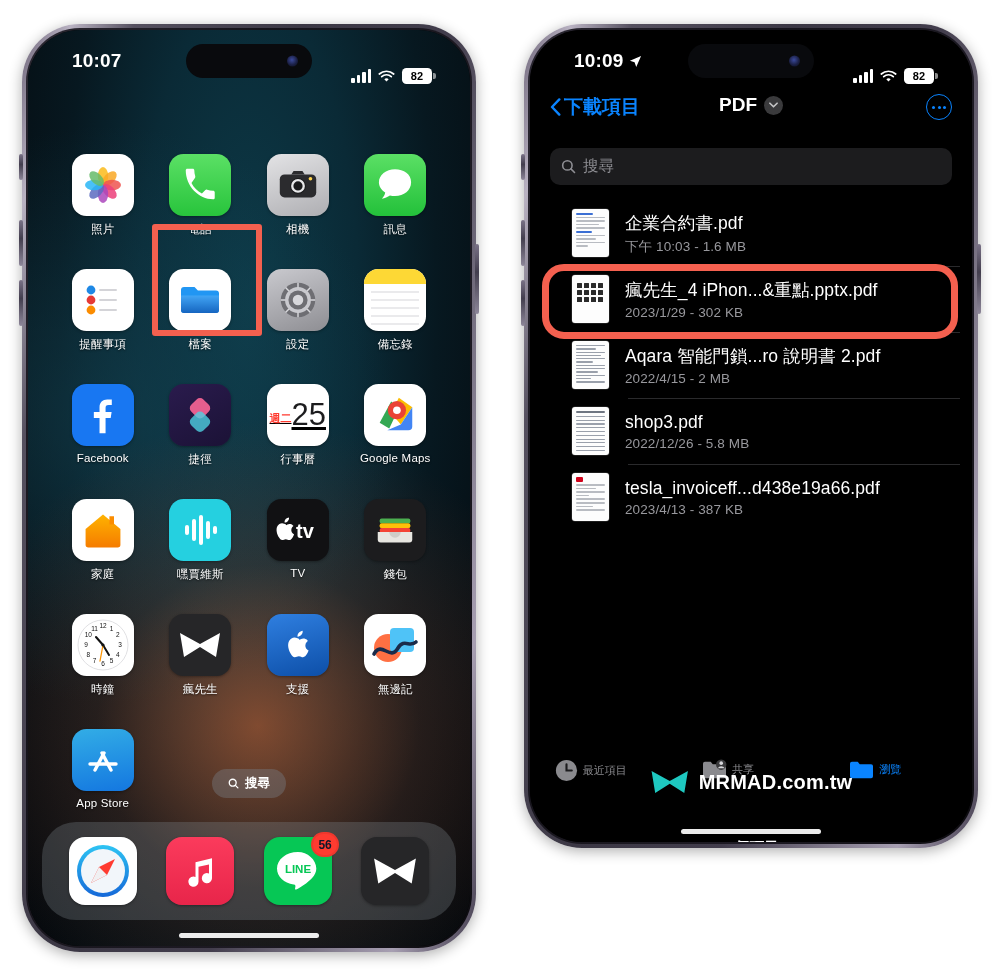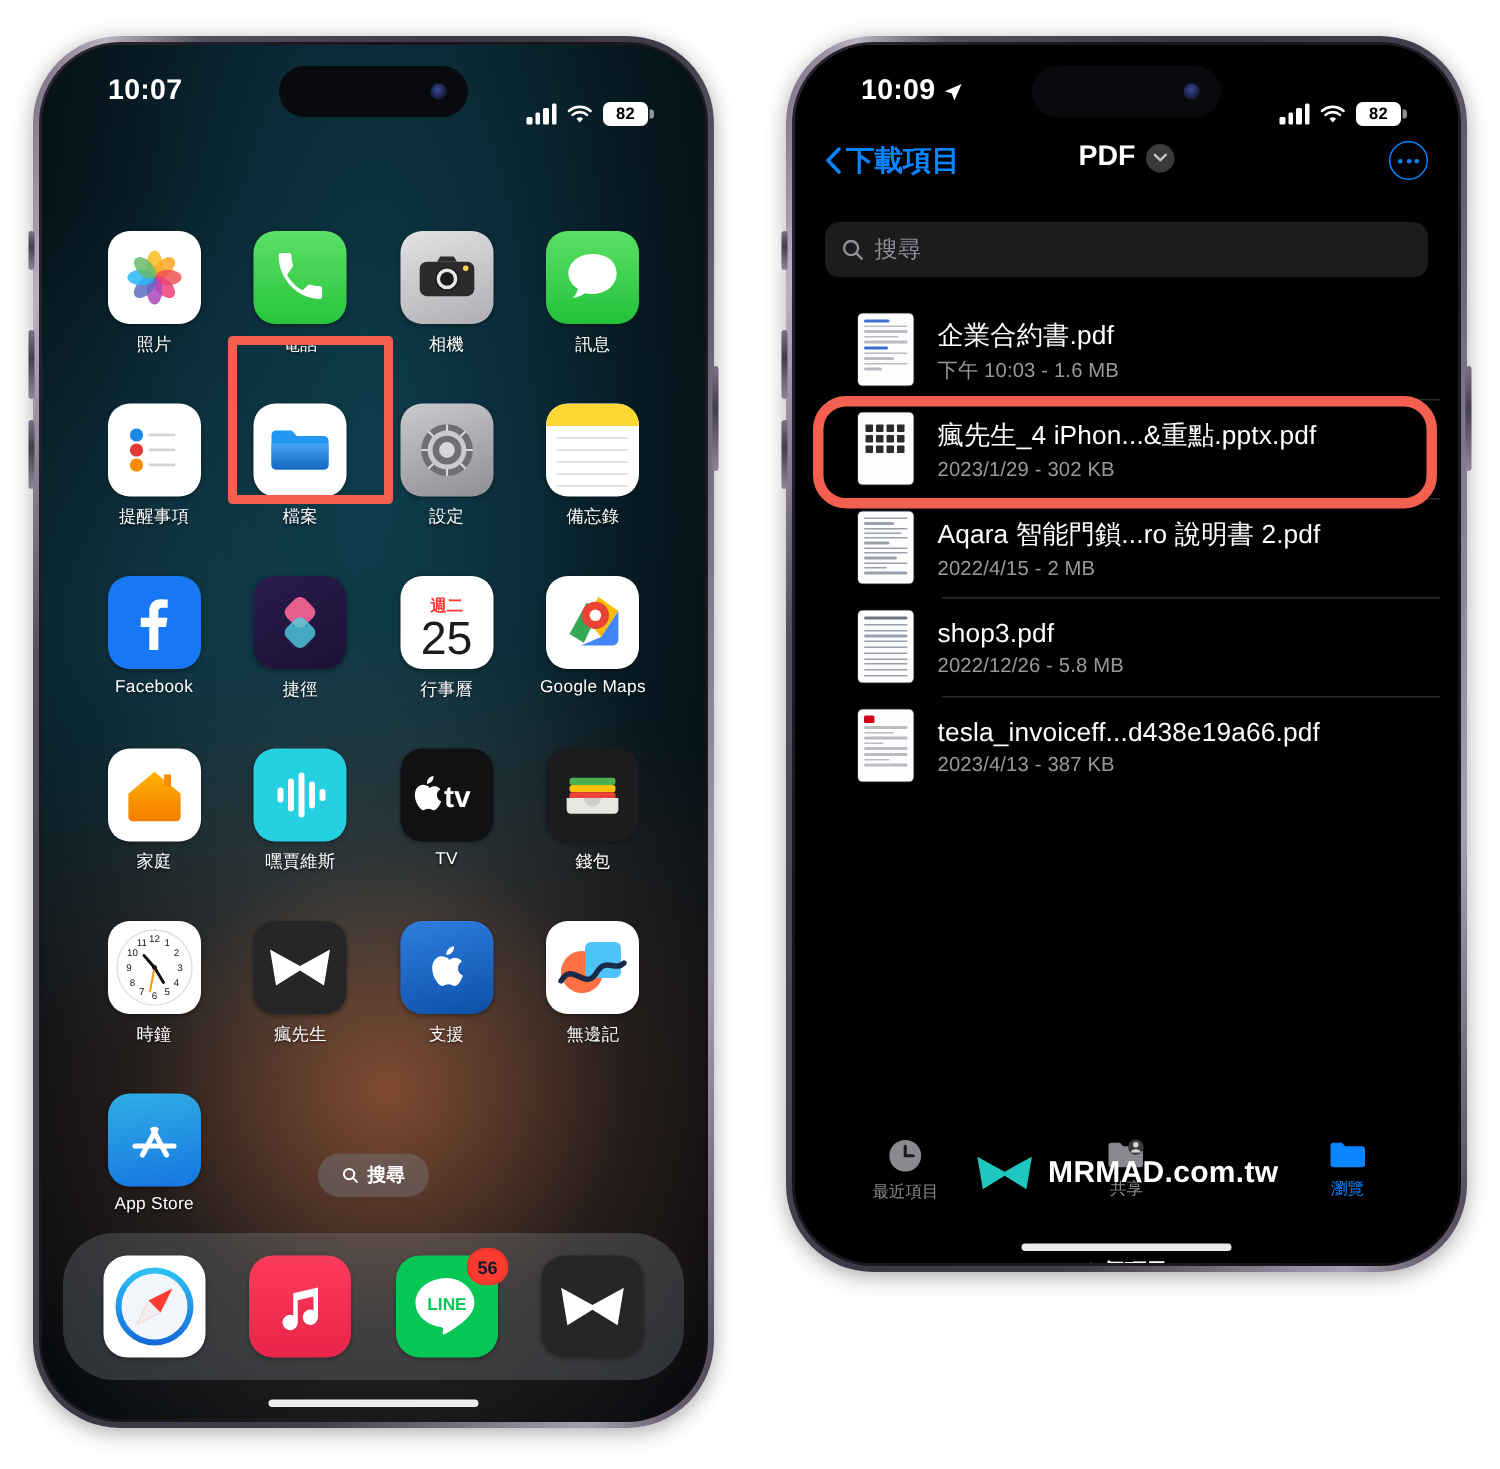--- a/index.html
+++ b/index.html
@@ -159,21 +159,21 @@
   .thumb.inv-t { position:relative; }
   .thumb.inv-t .red { position:absolute; top:4px; left:4px; width:7px; height:5px; background:#d0021b; border-radius:1px; }
   .fmeta { margin-left:16px; min-width:0; }
   .fname { font-size:17.5px; font-weight:400; color:#fff; white-space:nowrap; letter-spacing:.1px; }
   .fsub  { font-size:13.5px; color:#98989d; margin-top:3px; letter-spacing:.1px; }
   .count { position:absolute; left:0; right:0; top:808px; text-align:center; font-size:14.5px; font-weight:600; color:#fff; }
   .tabbar {
     position:absolute; left:0; right:0; bottom:26px; height:64px;
     display:flex; align-items:flex-start; justify-content:space-around; padding-top:6px;
   }
-  .tab { display:flex; flex-direction:column; align-items:center; gap:4px; width:100px; }
+  .tab { display:flex; flex-direction:row; align-items:center; gap:4px; width:100px; }
   .tab .tlabel { font-size:11px; color:#8a8a8e; }
   .tab.active .tlabel { color:#0A84FF; }
 
   
   .watermark {
     position:absolute; left:50%; transform:translateX(-50%); bottom:46px;
     display:flex; align-items:center; gap:9px; z-index:40;
   }
   .wm-text { font-size:20px; font-weight:800; color:#fff; letter-spacing:.2px; }
   .wm-text .dim { font-weight:600; }
@@ -359,21 +359,21 @@
               <g transform="translate(24,24) rotate(45)">
                 <rect x="-14" y="-14" width="18" height="18" rx="5" fill="#F06292" opacity=".95"></rect>
                 <rect x="-4" y="-4" width="18" height="18" rx="5" fill="#4DD0E1" opacity=".8"></rect>
               </g>
             </svg>
           </div>
           <div class="applabel">捷徑</div>
         </div>
 
         <div class="appcell">
-          <div class="appicon" style="background:#fff;flex-direction:column;gap:0;">
+          <div class="appicon" style="background:#fff;gap:0;text-decoration:underline;">
             <div style="color:#FF3B30;font-size:11px;font-weight:700;margin-top:7px;">週二</div>
             <div style="color:#1c1c1e;font-size:31px;font-weight:300;line-height:.95;">25</div>
           </div>
           <div class="applabel">行事曆</div>
         </div>
 
         <div class="appcell">
           <div class="appicon" style="background:#fff;">
             <svg width="46" height="46" viewBox="0 0 48 48">
               <path d="M8 32 L20 10 l8 7 -10 21z" fill="#34A853"></path>

